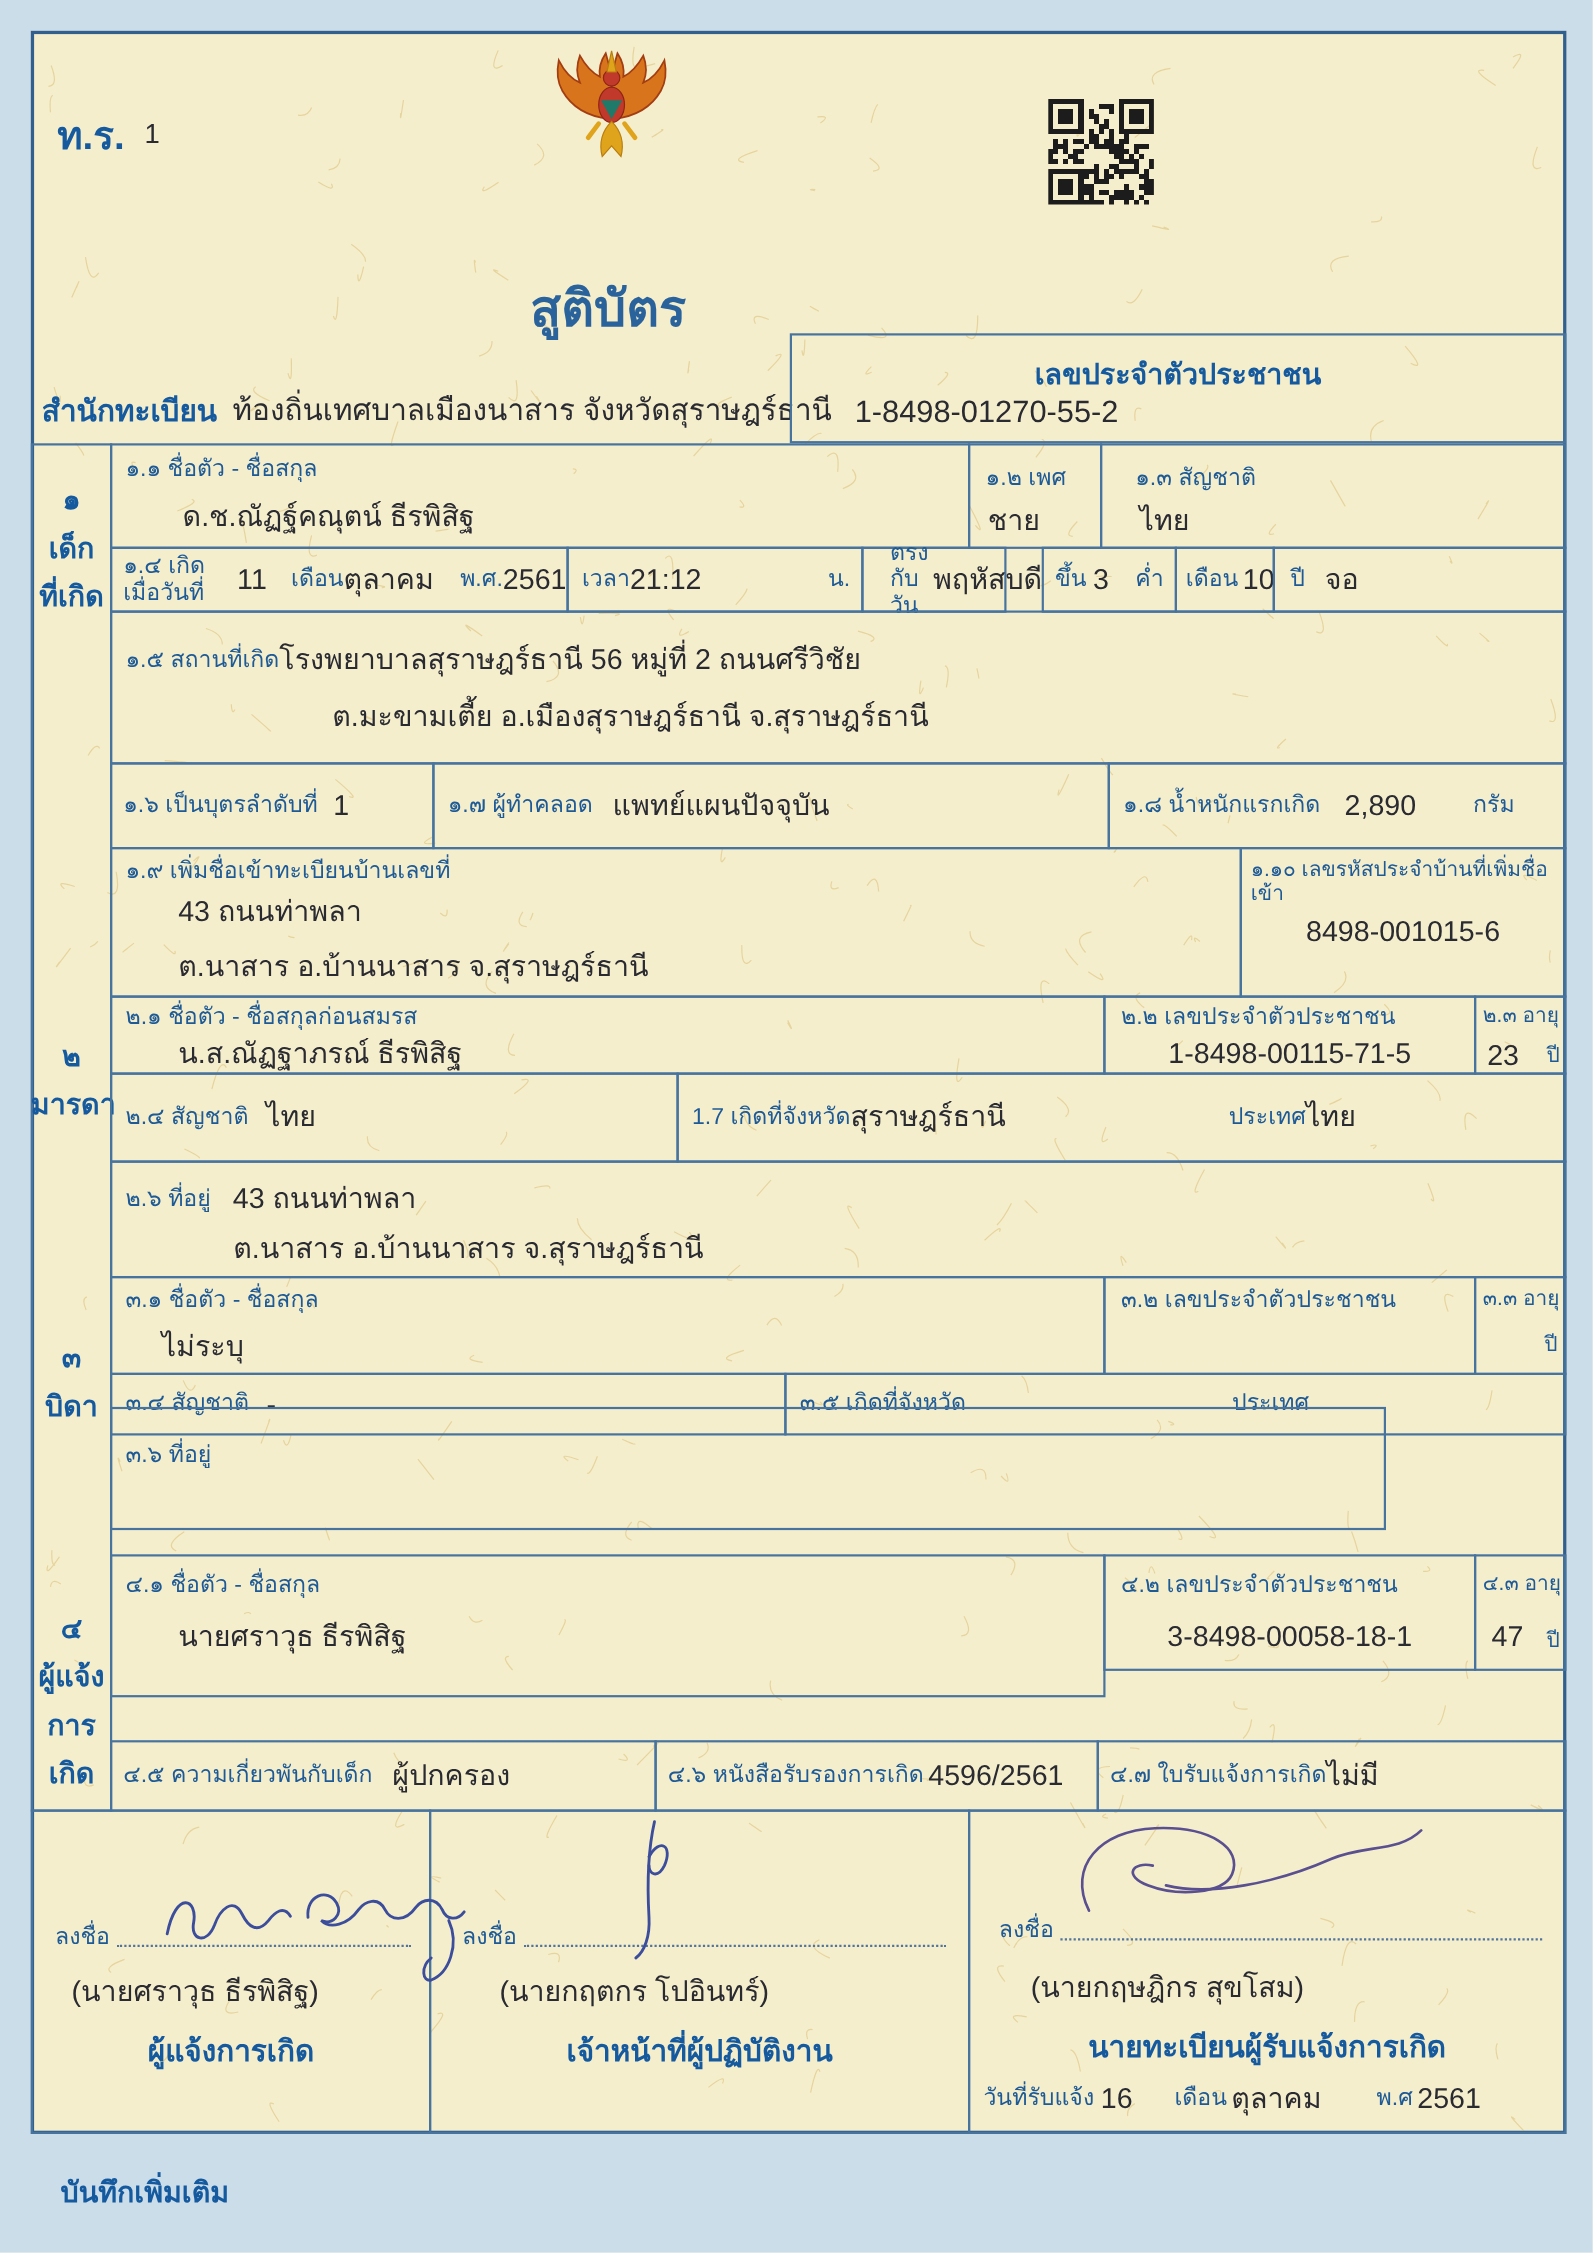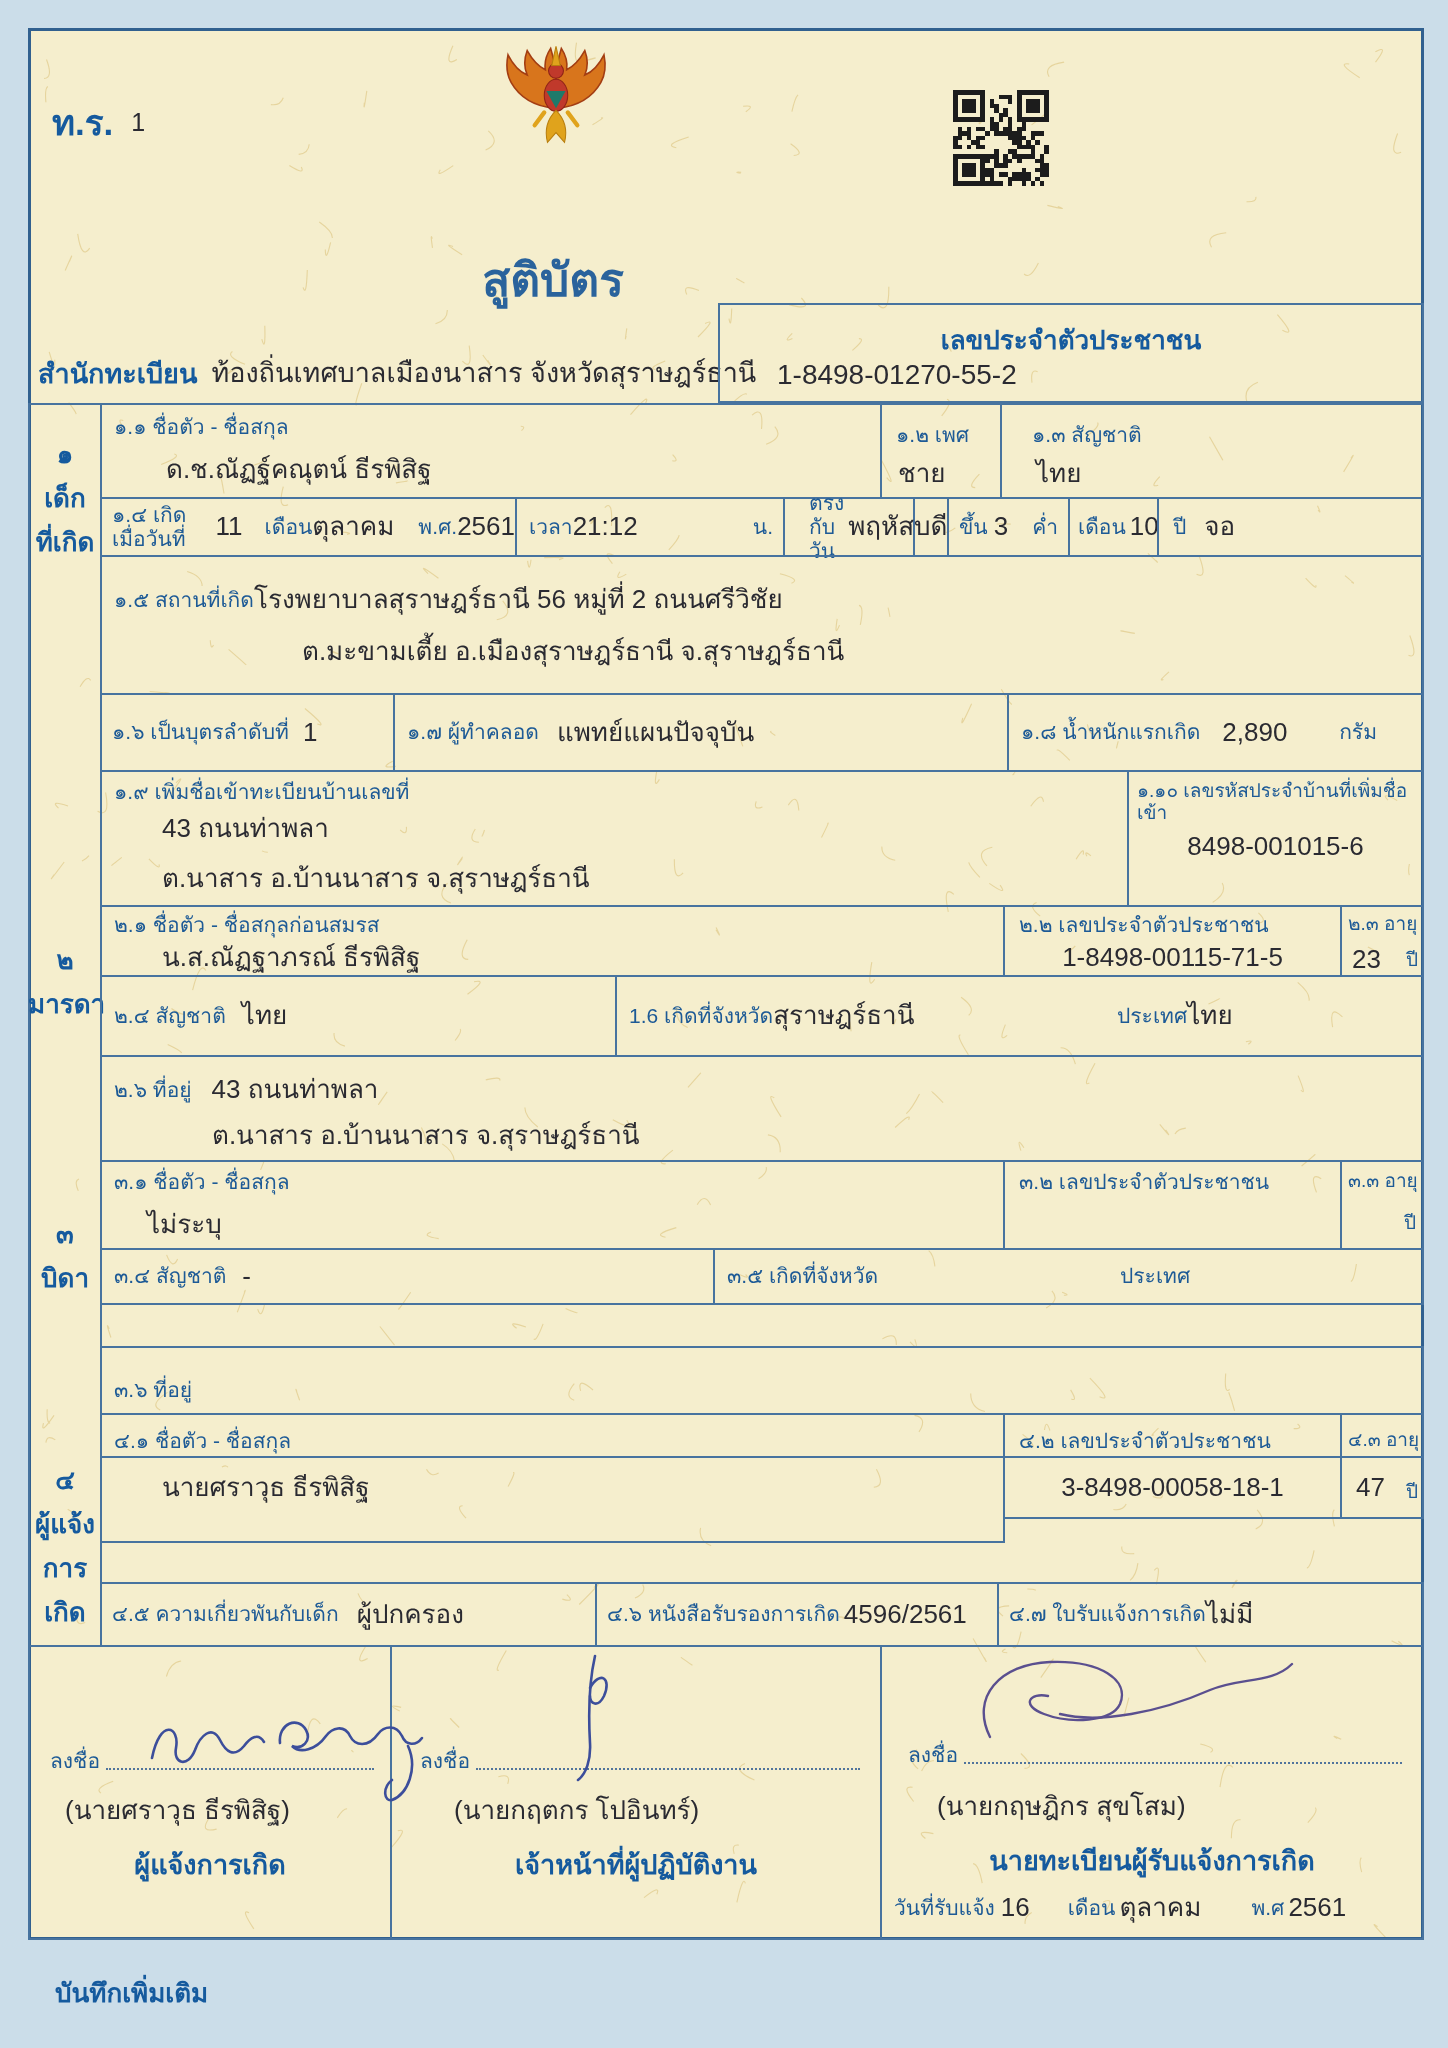--- a/index.html
+++ b/index.html
@@ -395,21 +395,21 @@
     <span class="abs lbls" style="left:6px;top:6px;">๒.๓ อายุ</span>
     <span class="abs val" style="left:10px;top:38px;">23</span>
     <span class="abs lbls" style="right:4px;top:42px;">ปี</span>
   </div>
   <div class="cell flexrow" style="left:100px;top:975px;width:517px;height:82px;padding-left:12px;">
     <span class="lbl">๒.๔ สัญชาติ</span>
     <span class="val" style="margin-left:16px;">ไทย</span>
   </div>
   <div class="cell" style="left:615px;top:975px;width:809px;height:82px;">
     <div class="abs flexrow" style="left:12px;top:24px;">
-      <span class="lbl">1.6 เกิดที่จังหวัด</span>
+      <span class="lbl">1.7 เกิดที่จังหวัด</span>
       <span class="val">สุราษฎร์ธานี</span>
     </div>
     <div class="abs flexrow" style="left:500px;top:24px;">
       <span class="lbl">ประเทศ</span>
       <span class="val">ไทย</span>
     </div>
   </div>
   <div class="cell" style="left:100px;top:1055px;width:1324px;height:107px;">
     <div class="abs flexrow" style="left:12px;top:18px;">
       <span class="lbl">๒.๖ ที่อยู่</span>
@@ -438,21 +438,21 @@
   <div class="cell" style="left:713px;top:1248px;width:711px;height:57px;">
     <div class="abs flexrow" style="left:12px;top:14px;">
       <span class="lbl">๓.๕ เกิดที่จังหวัด</span>
       <span class="val"></span>
     </div>
     <div class="abs flexrow" style="left:405px;top:14px;">
       <span class="lbl">ประเทศ</span>
       <span class="val"></span>
     </div>
   </div>
-  <div class="cell" style="left:100px;top:1346px;width:1324px;height:112px;">
+  <div class="cell" style="left:100px;top:1279px;width:1160px;height:112px;">
     <span class="abs lbl" style="left:12px;top:30px;">๓.๖ ที่อยู่</span>
     <span class="abs val" style="left:120px;top:30px;"></span>
   </div>
 
   <div class="cell" style="left:100px;top:1413px;width:905px;height:130px;">
     <span class="abs lbl" style="left:12px;top:14px;">๔.๑ ชื่อตัว - ชื่อสกุล</span>
     <span class="abs val" style="left:60px;top:58px;">นายศราวุธ ธีรพิสิฐ</span>
   </div>
   <div class="cell" style="left:1003px;top:1413px;width:339px;height:106px;">
     <span class="abs lbl" style="left:14px;top:14px;">๔.๒ เลขประจำตัวประชาชน</span>

